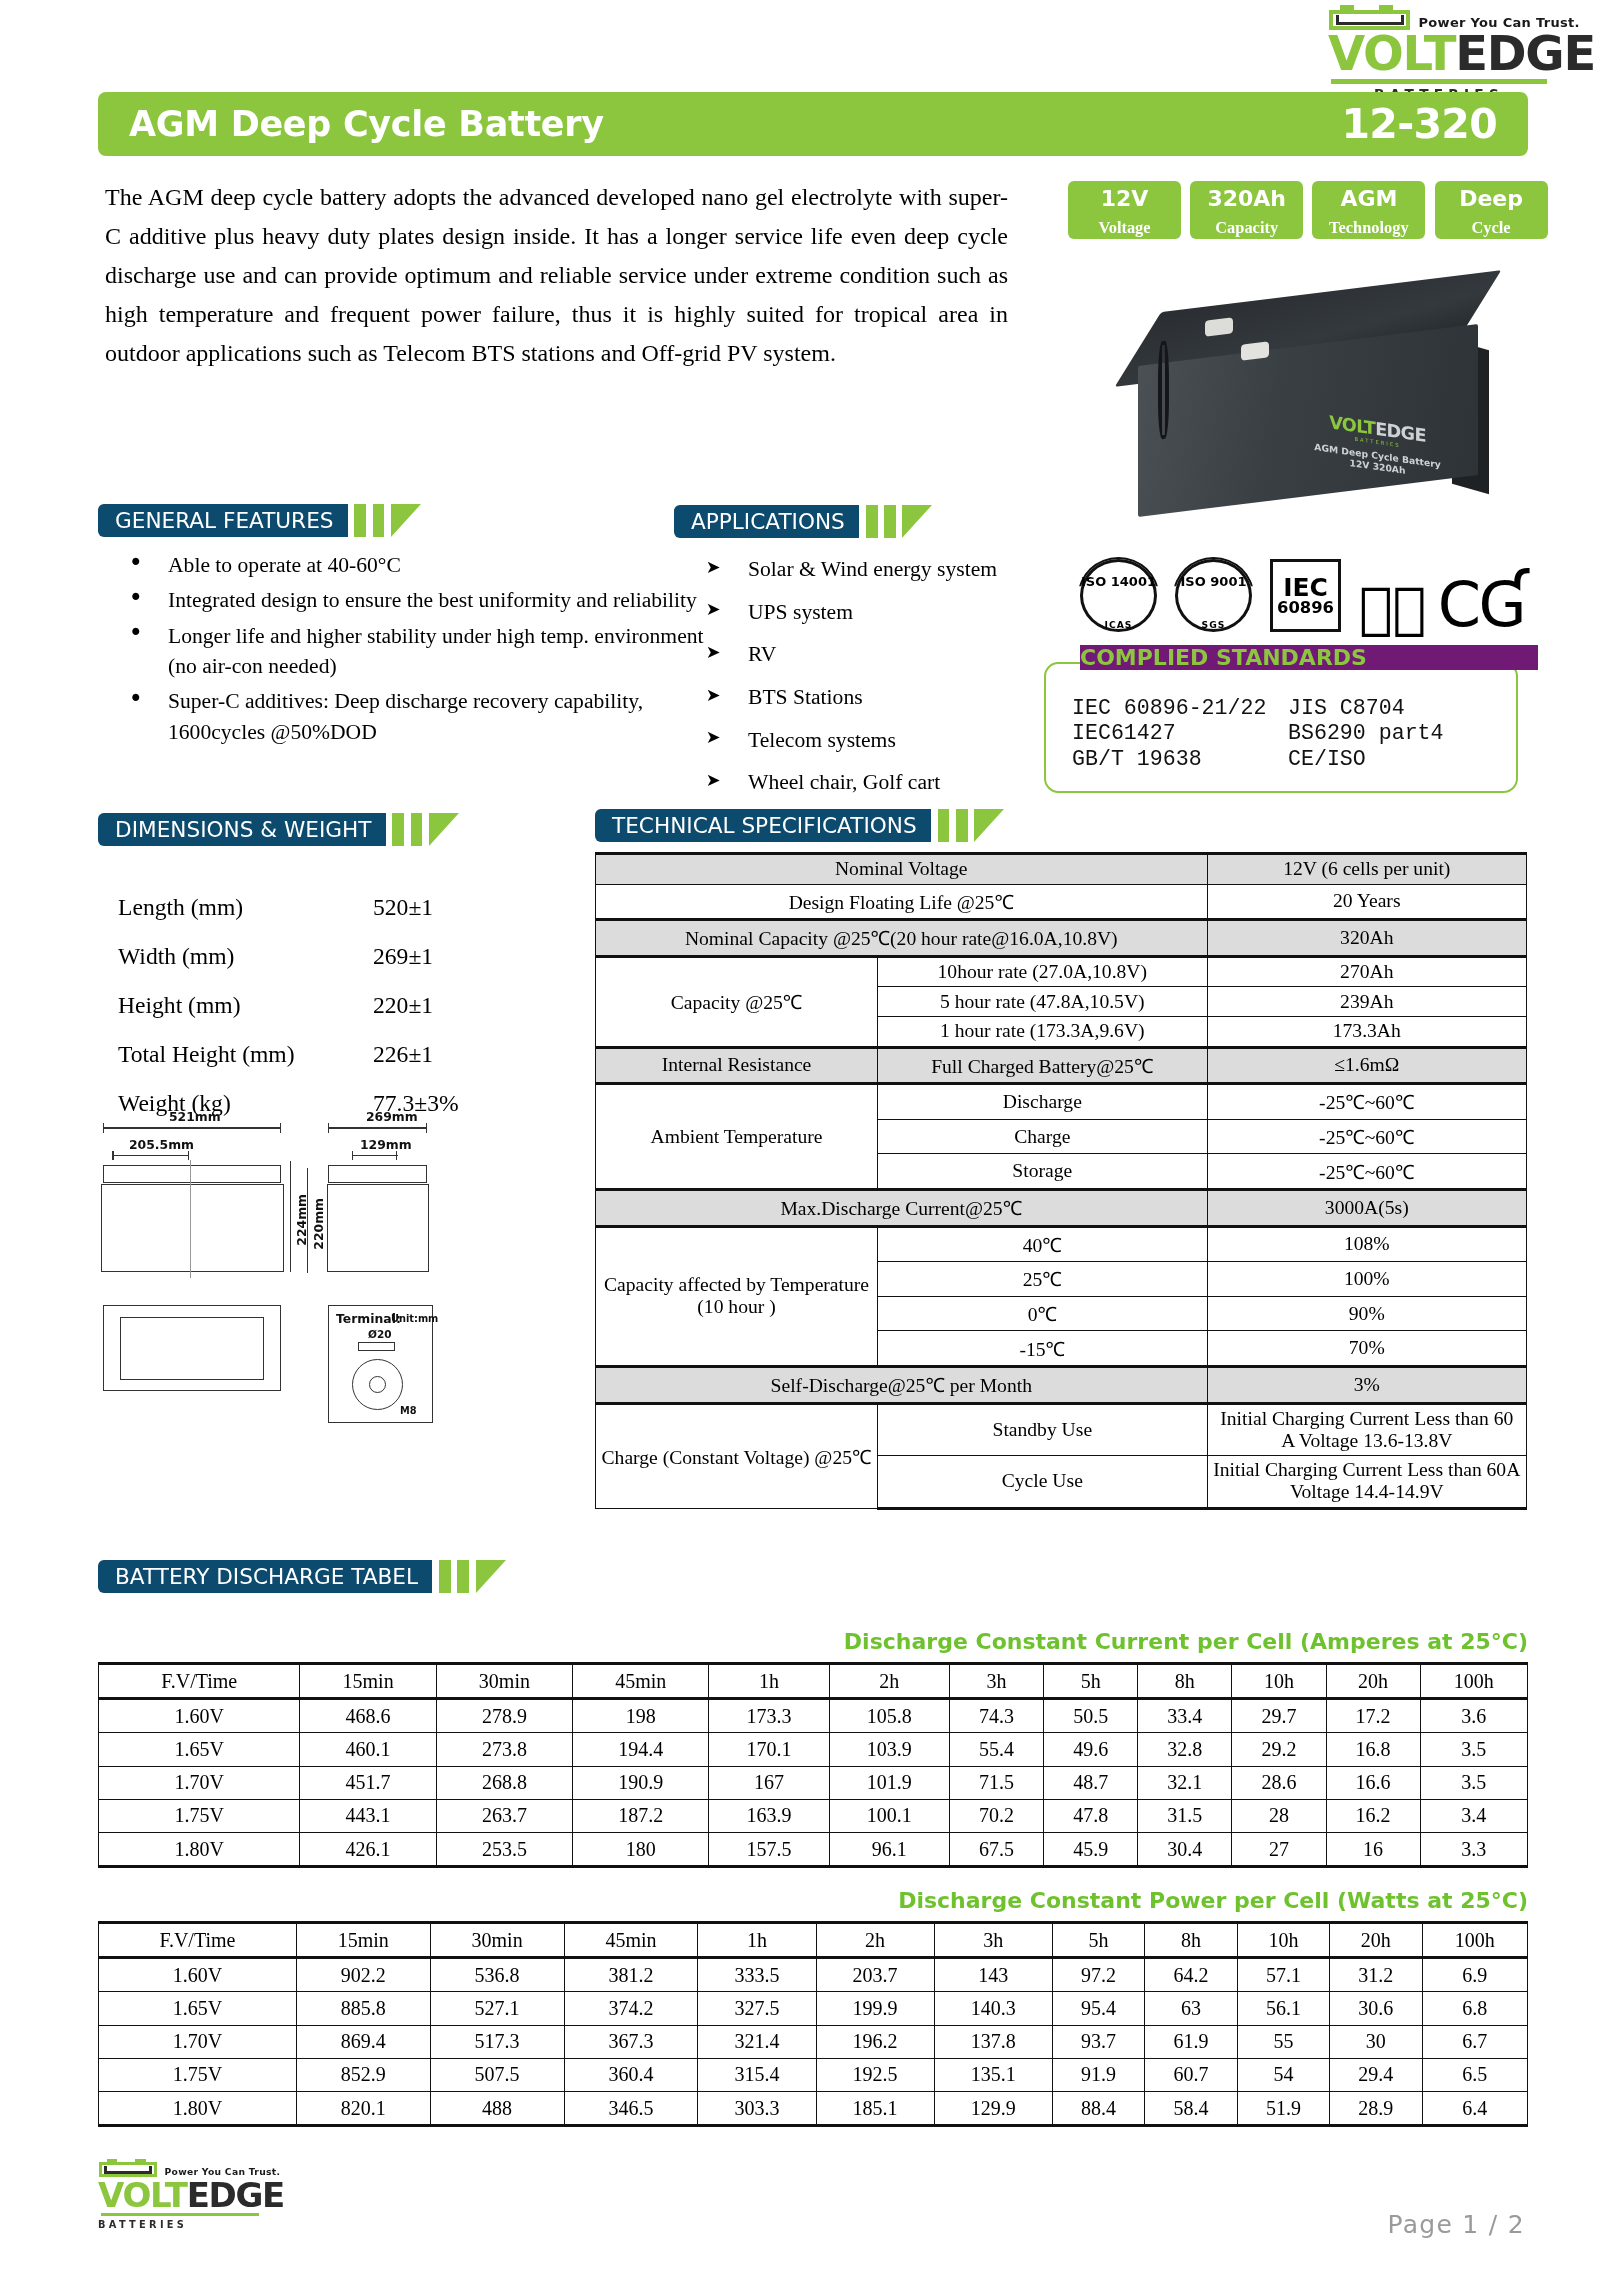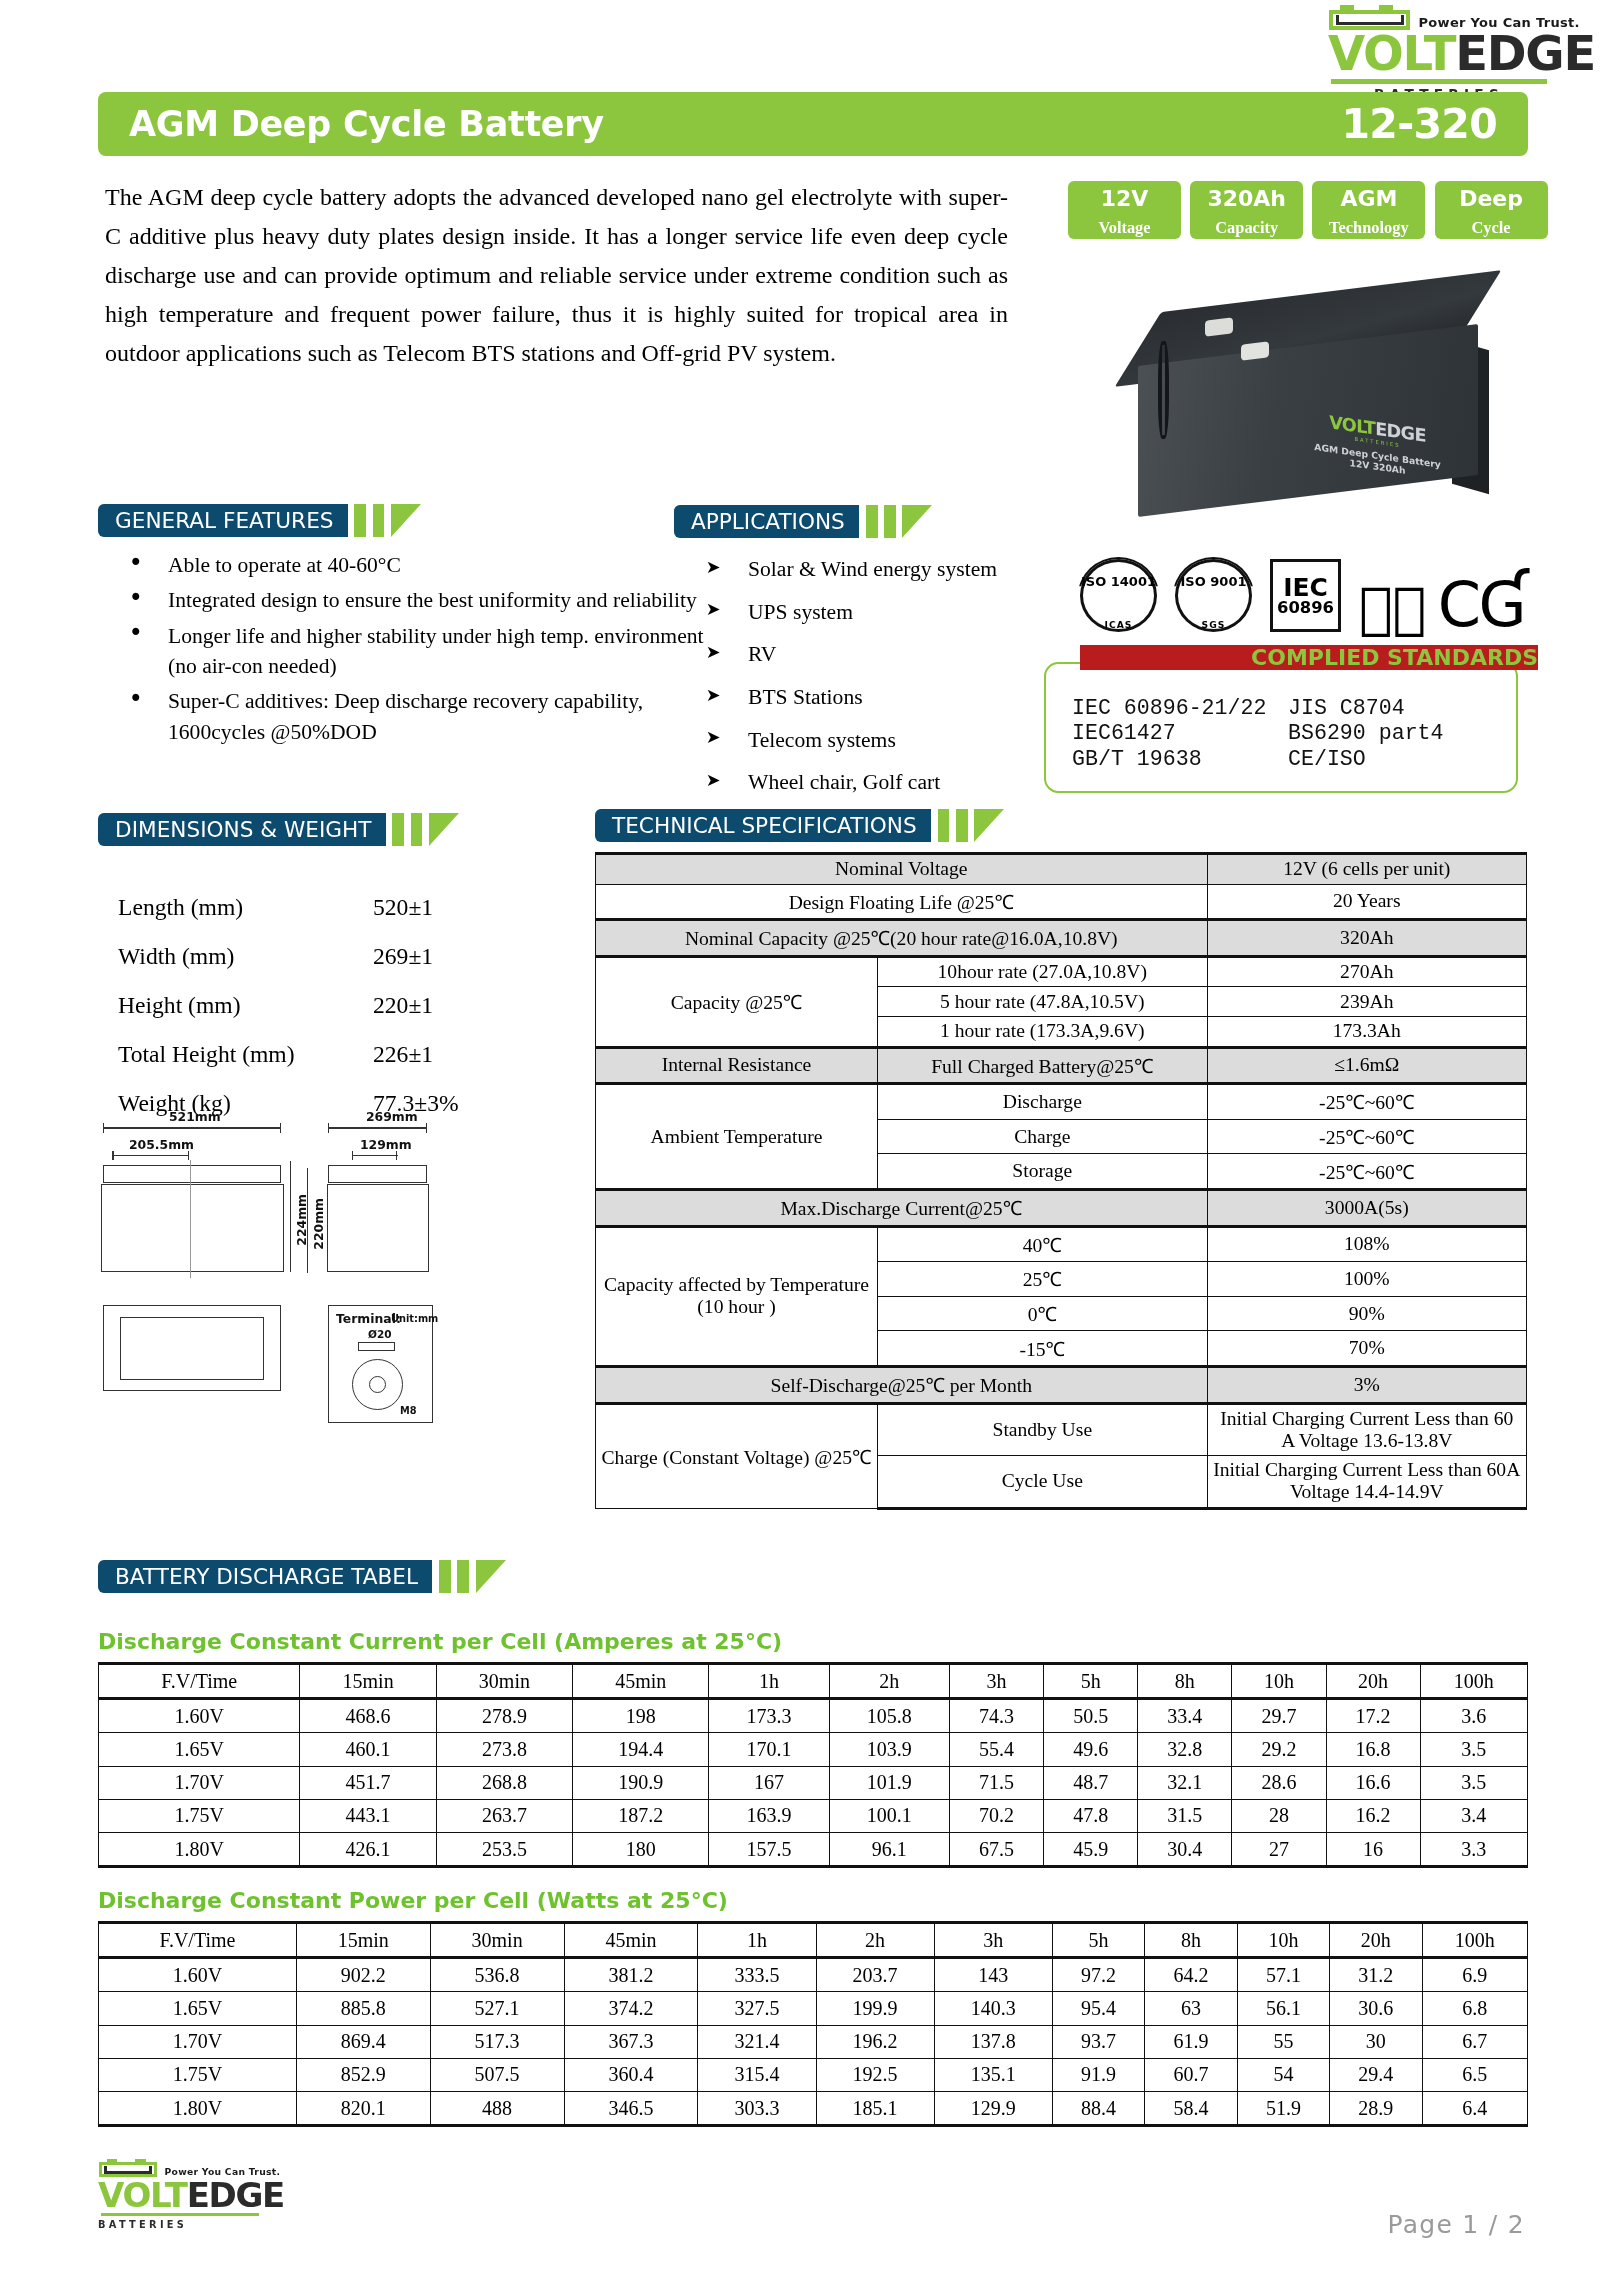--- a/index.html
+++ b/index.html
@@ -90,22 +90,22 @@
   .iso-org { position: absolute; bottom: 2px; left: 0; right: 0; text-align: center;
     font-family: "DejaVu Sans", sans-serif; font-weight: 700; font-size: 9.2px; letter-spacing: 1px; }
   .iso-halo { position: absolute; top: -2px; left: -2px; right: -2px; bottom: -2px; border: 2.6px solid #111; border-radius: 50%; clip-path: polygon(0 0,100% 0,100% 38%,0 38%); }
   .iec-box { width: 71px; height: 73px; border: 3.9px solid #111; display: flex; flex-direction: column; align-items: center; justify-content: center;
     font-family: "DejaVu Sans", sans-serif; font-weight: 900; line-height: 1.0; }
   .iec-box .a { font-size: 25px; }
   .iec-box .b { font-size: 16.4px; }
   .ul-mark { font-family: "DejaVu Serif", serif; font-weight: 900; font-size: 56px; line-height: 0.9; letter-spacing: -6.5px; }
   .ce-mark { font-family: "DejaVu Sans", sans-serif; font-weight: 400; font-size: 62px; line-height: 0.85; letter-spacing: -2.6px; }
 
-  .std-title { position: absolute; left: 1080px; top: 645px; width: 458px; text-align: right;
-    font-family: "DejaVu Sans", sans-serif; font-weight: 700; font-size: 22px; color: #8cc63e; z-index: 3; background:#b91c1c; }
+  .std-title { position: absolute; left: 1080px; top: 645px; width: 458px; text-align: left;
+    font-family: "DejaVu Sans", sans-serif; font-weight: 700; font-size: 22px; color: #8cc63e; z-index: 3; background:#701a75; }
   .std-box { position: absolute; left: 1044px; top: 662px; width: 474px; height: 131px;
     border: 2.6px solid #8cc63e; border-radius: 14.4px; padding: 11.8px 26px 0 26px;
     display: grid; grid-template-columns: 216px 1fr; row-gap: 1.3px;
     font-family: Liberation Mono, monospace; font-size: 21.6px; color: #111; align-content: center; }
 
   
   .dims { position: absolute; left: 118px; top: 883px; width: 458px; font-size: 23.6px; line-height: 2.08; }
   .dims .row { display: flex; }
   .dims .k { width: 255px; }
   .dims .v { }
@@ -119,21 +119,21 @@
   
   .spec-table { position: absolute; left: 595px; top: 852px; width: 932px; border-collapse: collapse;
     font-size: 19.6px; }
   .spec-table td { border: 1.3px solid #111; padding: 3.3px 5.2px; text-align: center; vertical-align: middle; }
   .spec-table tr.shade td { background: #dcdcdc; }
   .spec-table td.thick-top { border-top: 3.3px solid #111; }
   .spec-table td.thick-bot { border-bottom: 3.3px solid #111; }
   .spec-table td.val { width: 222px; }
 
   
-  .dt-title { position: absolute; width: 1430px; left: 98px; text-align: left;
+  .dt-title { position: absolute; width: 1430px; left: 98px; text-align: right;
     font-family: "DejaVu Sans", sans-serif; font-weight: 700; font-size: 22px; color: #6ec22e; }
   .dt { position: absolute; left: 98px; width: 1430px; border-collapse: collapse; font-size: 20px; }
   .dt td, .dt th { border: 1.3px solid #111; text-align: center; padding: 4.6px 0; font-weight: 400; }
   .dt tr.head td { border-bottom: 3.3px solid #111; }
   .dt tr.first td { border-top: 3.3px solid #111; }
   .dt tr.last td { border-bottom: 3.3px solid #111; }
 
   
   .footer-logo { position: absolute; left: 98px; top: 2159px; width: 164px; }
   .footer-logo .logo-word { font-size: 34px; }

